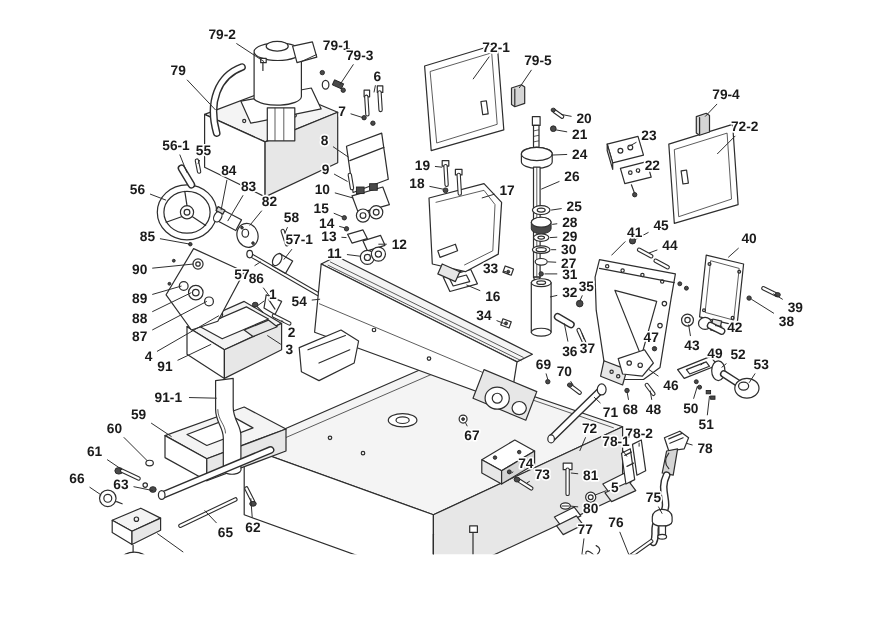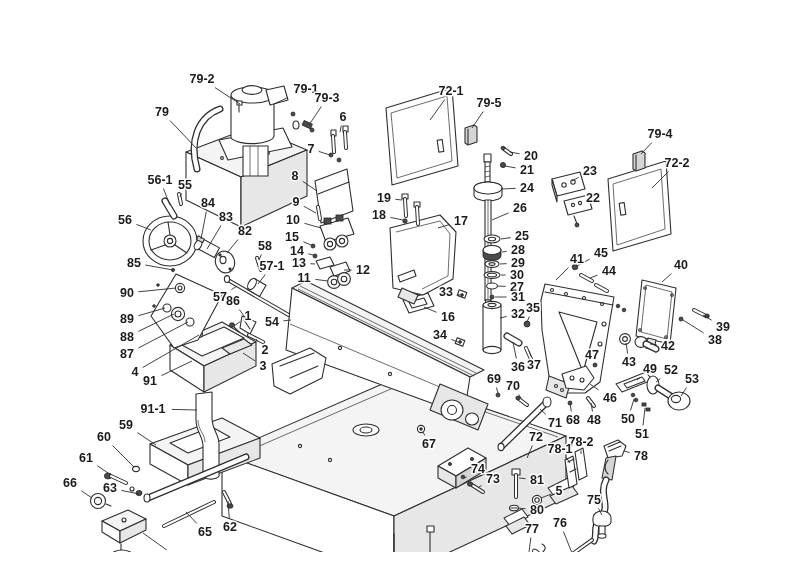--- a/index.html
+++ b/index.html
@@ -1,17 +1,17 @@
 <!DOCTYPE html>
 <html><head>
 <meta charset="utf-8">
 <style>
   html,body{margin:0;padding:0;background:#fff;}
   #stage{position:relative;width:792px;height:504px;background:#fff;overflow:hidden;
-         font-family:"Liberation Sans",sans-serif;margin-top:48px;}
+         font-family:"Liberation Sans",sans-serif;}
   svg{position:absolute;left:0;top:0;}
   .ln{fill:none;stroke:#2e2e2e;stroke-width:1.1;stroke-linejoin:round;stroke-linecap:round}
   .fw{fill:#ffffff;stroke:#2e2e2e;stroke-width:1.1;stroke-linejoin:round}
   .f1{fill:#f4f4f4;stroke:#2e2e2e;stroke-width:1.1;stroke-linejoin:round}
   .f2{fill:#e7e7e7;stroke:#2e2e2e;stroke-width:1.1;stroke-linejoin:round}
   .f3{fill:#d5d5d5;stroke:#2e2e2e;stroke-width:1.1;stroke-linejoin:round}
   .dk{fill:#4a4a4a;stroke:#222;stroke-width:0.8}
   .thin{fill:none;stroke:#2e2e2e;stroke-width:0.7}
   .tubeo{stroke:#2e2e2e;stroke-width:7;fill:none;stroke-linecap:round}
   .tubei{stroke:#ffffff;stroke-width:4.4;fill:none;stroke-linecap:round}

